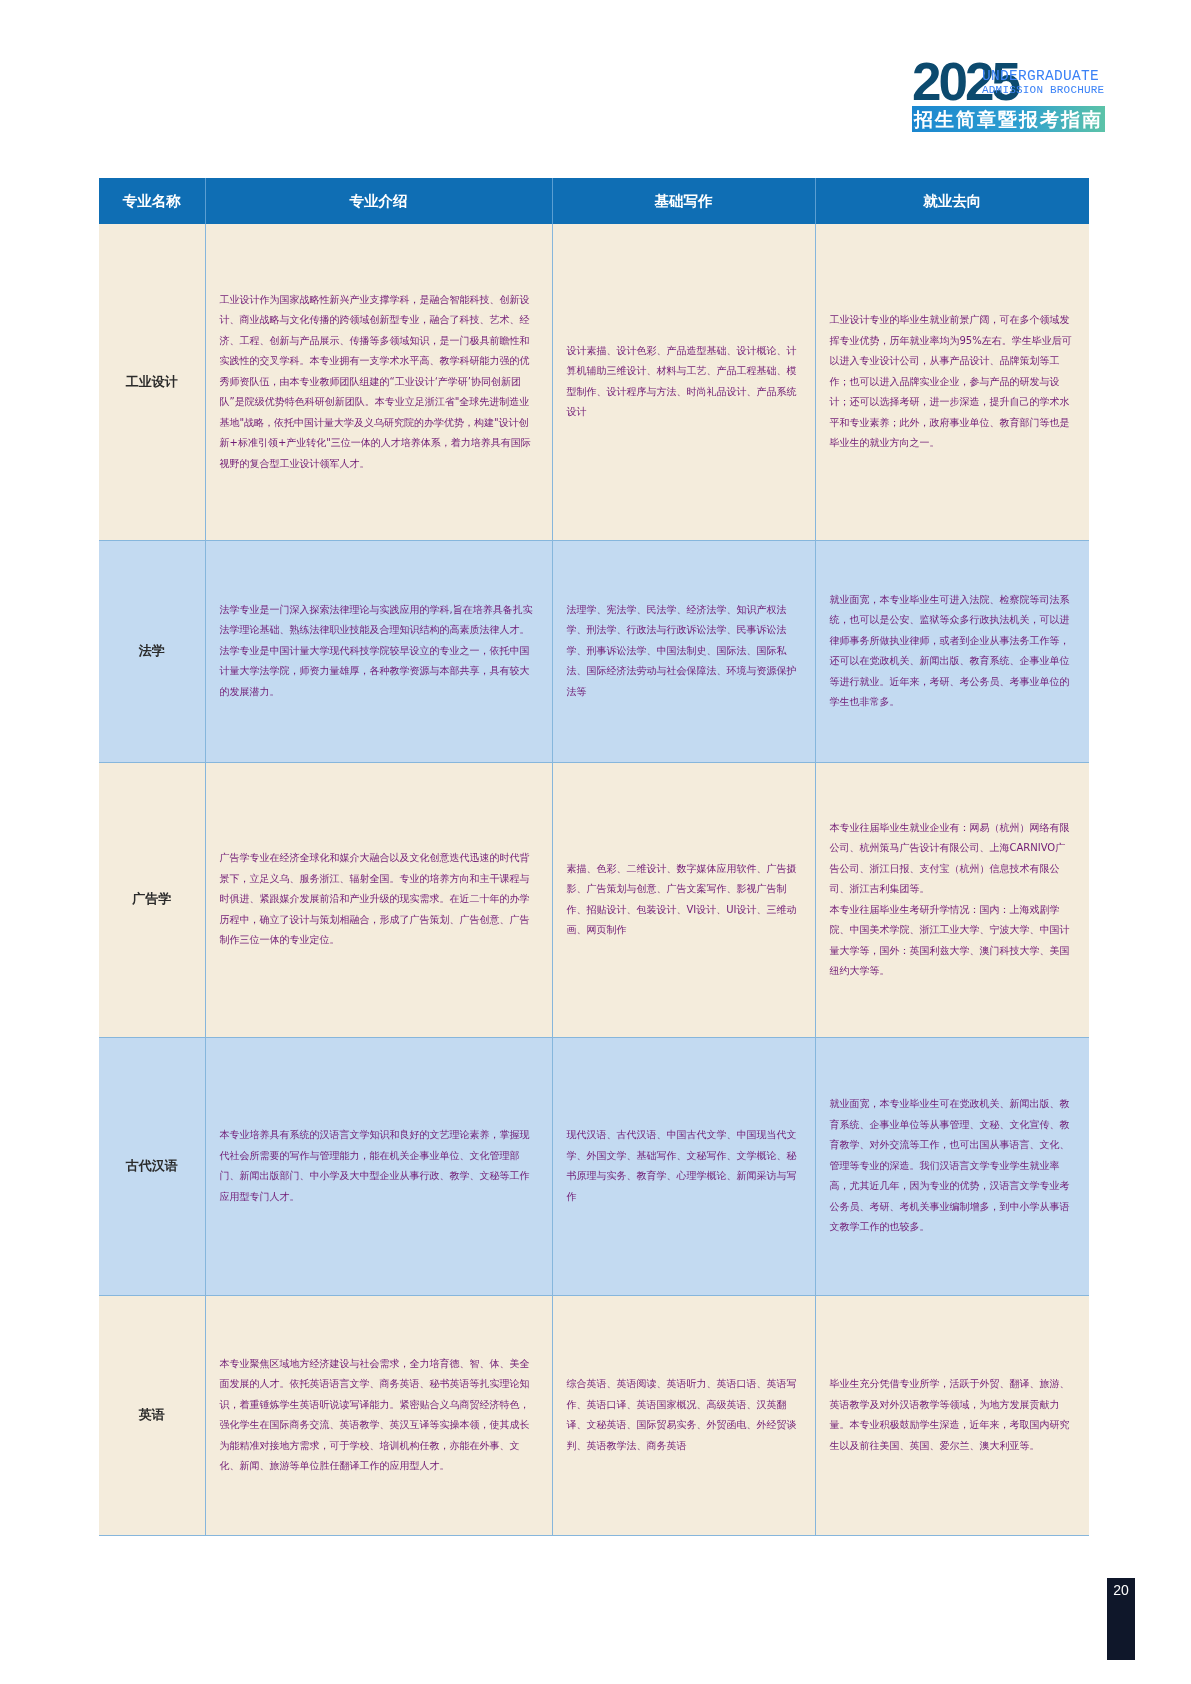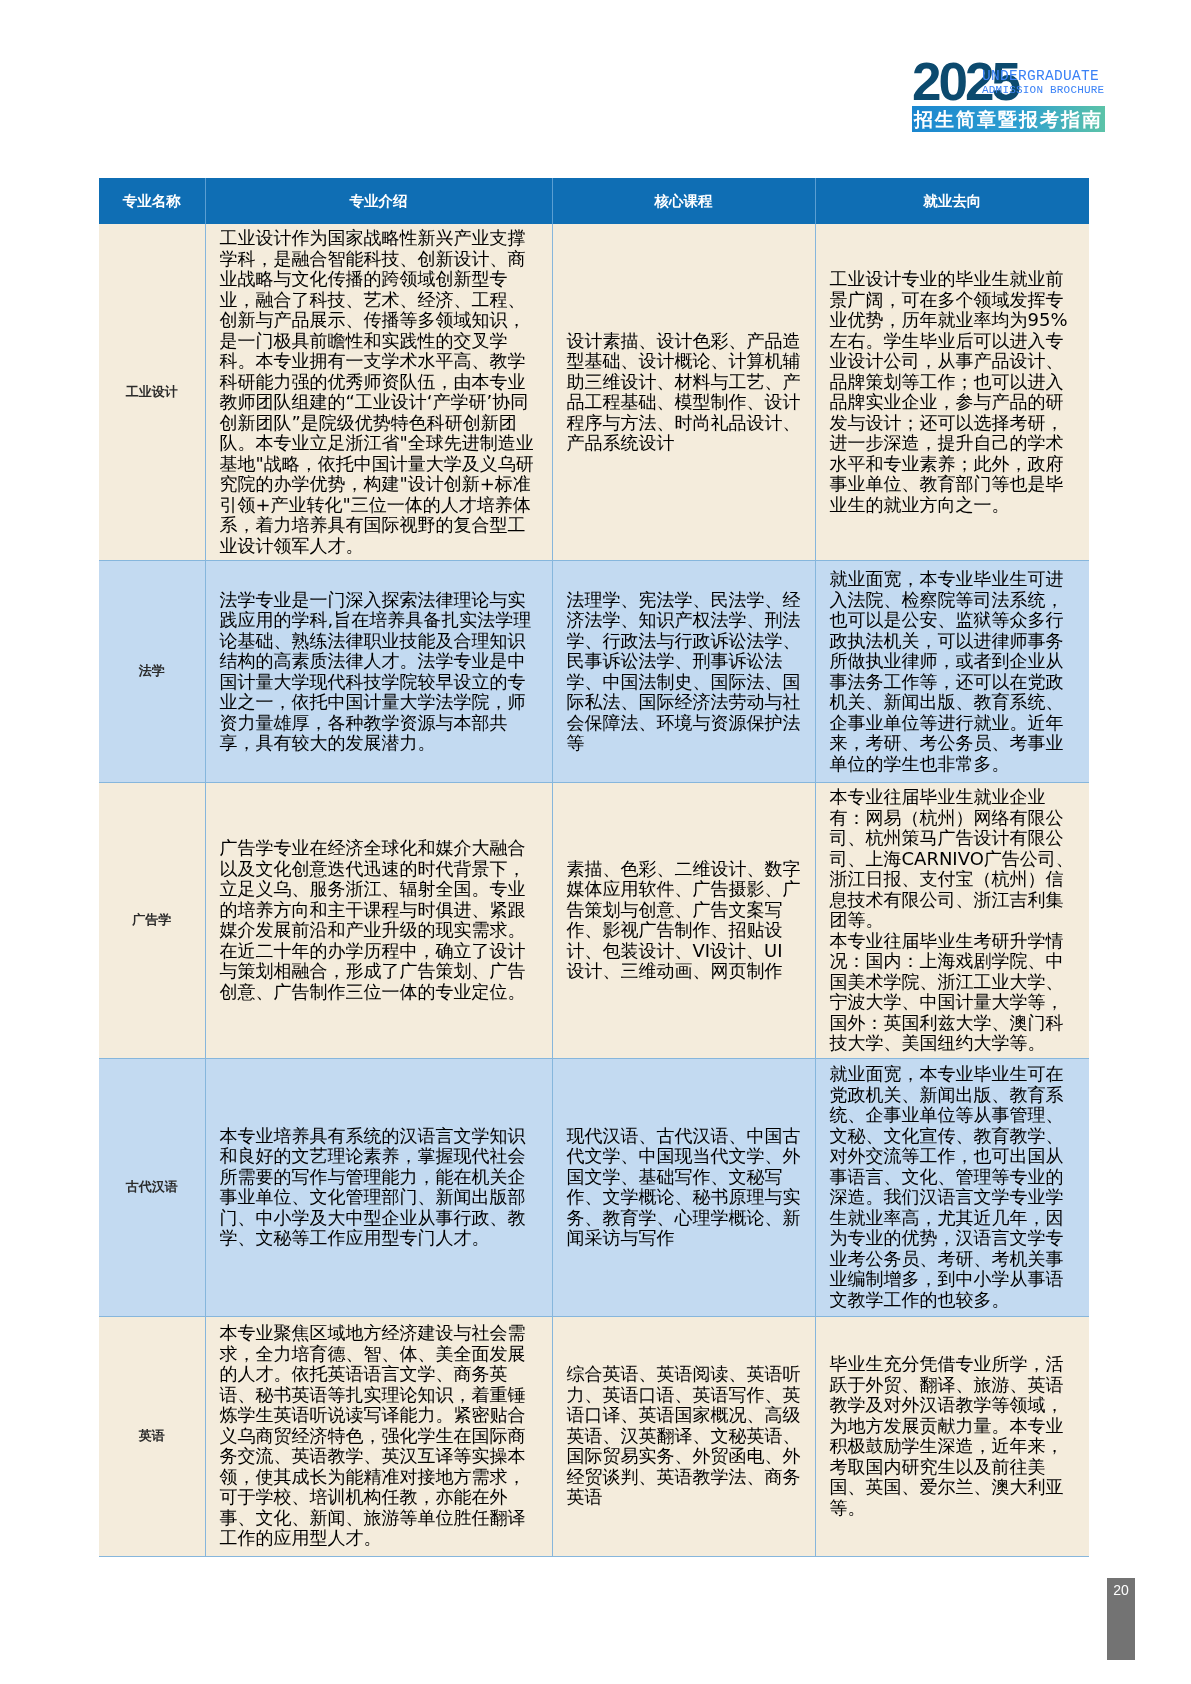--- a/index.html
+++ b/index.html
@@ -11,27 +11,27 @@
   .logo-en{position:absolute;left:70px;top:7px;font-family:Liberation Mono, monospace;color:#3b82f6;line-height:14px;}
   .logo-en .l1{font-size:14.5px;letter-spacing:0.3px;}
   .logo-en .l2{font-size:11px;letter-spacing:0.2px;}
   .logo-cn{position:absolute;left:0;top:44px;width:193px;height:26px;
        background:linear-gradient(90deg,#1a86cf 0%,#2e9fd0 55%,#5cc3a8 100%);
        color:#fff;font-weight:bold;font-size:19px;line-height:26px;text-align:center;letter-spacing:2px;}
   .table{position:absolute;left:99px;top:178px;width:990px;border-collapse:collapse;table-layout:fixed;}
   .table th{background:#0f6eb4;color:#fff;font-weight:bold;font-size:14.5px;height:46px;
        border-right:1px solid #5a9ed2;text-align:center;padding:0;margin-left:27px;}
   .table th:last-child{border-right:none;}
-  .table td{font-size:18px;line-height:20.5px;vertical-align:middle;padding:4px 14px;
-       border-right:1.5px solid #86b6dc;border-bottom:1.5px solid #86b6dc;color:#000000;}
+  .table td{font-size:10px;line-height:20.5px;vertical-align:middle;padding:4px 14px;
+       border-right:1.5px solid #86b6dc;border-bottom:1.5px solid #86b6dc;color:#701a75;}
   .table td:last-child{border-right:none;}
   .table td.name{text-align:center;font-weight:bold;color:#2b2b2b;font-size:13px;padding:0;font-family:Liberation Serif, serif;}
   tr.beige td{background:#f4ecdc;}
   tr.blue td{background:#c3daf1;}
-  .page-num{position:absolute;left:1107px;top:1578px;width:28px;height:82px;background:#737373;
+  .page-num{position:absolute;left:1107px;top:1578px;width:28px;height:82px;background:#0f172a;
        color:#fff;font-size:14px;text-align:center;line-height:24px;font-family:"Liberation Sans",sans-serif;}
 </style>
 </head>
 <body>
 
 <div class="logo">
   <div class="logo-year">2025</div>
   <div class="logo-en">
     <div class="l1">UNDERGRADUATE</div>
     <div class="l2">ADMISSION BROCHURE</div>
@@ -43,21 +43,21 @@
   <colgroup>
     <col style="width:106px">
       <col style="width:347px">
       <col style="width:263px">
       <col style="width:274px">
   </colgroup>
   <thead>
     <tr>
       <th>专业名称</th>
       <th>专业介绍</th>
-      <th>核心课程</th>
+      <th>基础写作</th>
       <th>就业去向</th>
     </tr>
   </thead>
   <tbody>
     <tr class="beige" style="height:316px">
       <td class="name">工业设计</td>
       <td>工业设计作为国家战略性新兴产业支撑学科，是融合智能科技、创新设计、商业战略与文化传播的跨领域创新型专业，融合了科技、艺术、经济、工程、创新与产品展示、传播等多领域知识，是一门极具前瞻性和实践性的交叉学科。本专业拥有一支学术水平高、教学科研能力强的优秀师资队伍，由本专业教师团队组建的“工业设计‘产学研’协同创新团队”是院级优势特色科研创新团队。本专业立足浙江省"全球先进制造业基地"战略，依托中国计量大学及义乌研究院的办学优势，构建"设计创新+标准引领+产业转化"三位一体的人才培养体系，着力培养具有国际视野的复合型工业设计领军人才。</td>
       <td>设计素描、设计色彩、产品造型基础、设计概论、计算机辅助三维设计、材料与工艺、产品工程基础、模型制作、设计程序与方法、时尚礼品设计、产品系统设计</td>
       <td>工业设计专业的毕业生就业前景广阔，可在多个领域发挥专业优势，历年就业率均为95%左右。学生毕业后可以进入专业设计公司，从事产品设计、品牌策划等工作；也可以进入品牌实业企业，参与产品的研发与设计；还可以选择考研，进一步深造，提升自己的学术水平和专业素养；此外，政府事业单位、教育部门等也是毕业生的就业方向之一。</td>
     </tr>

